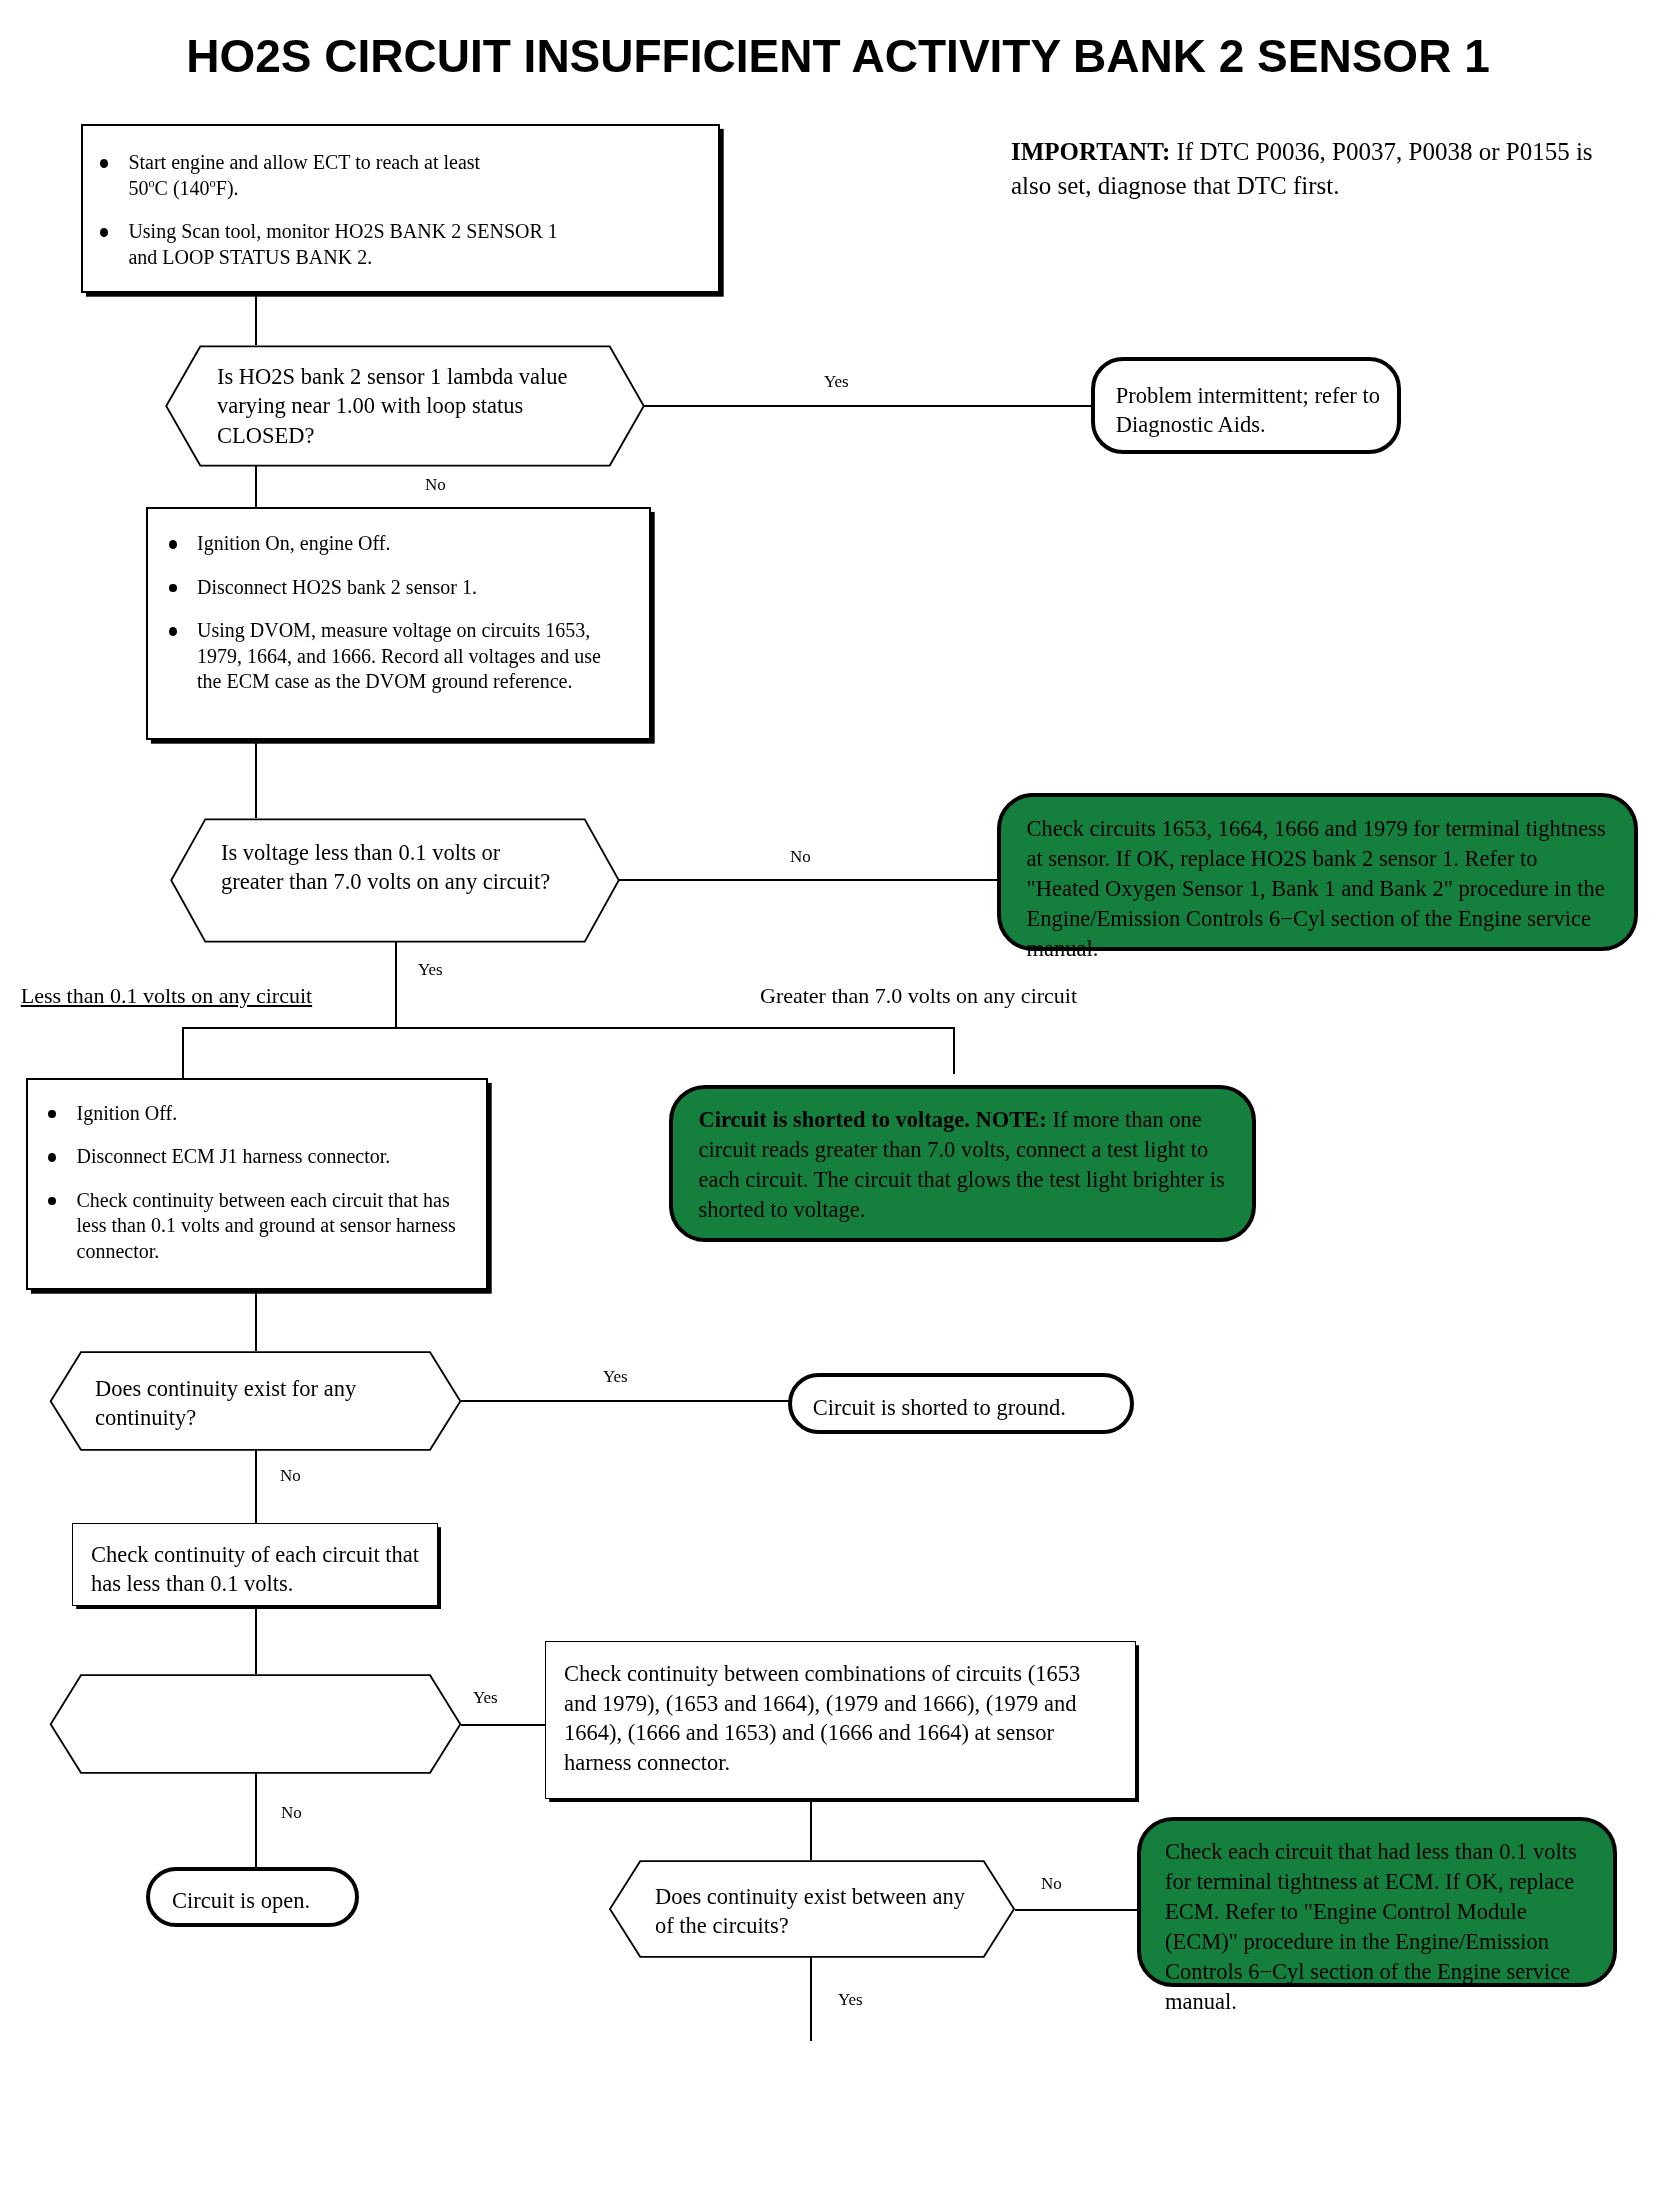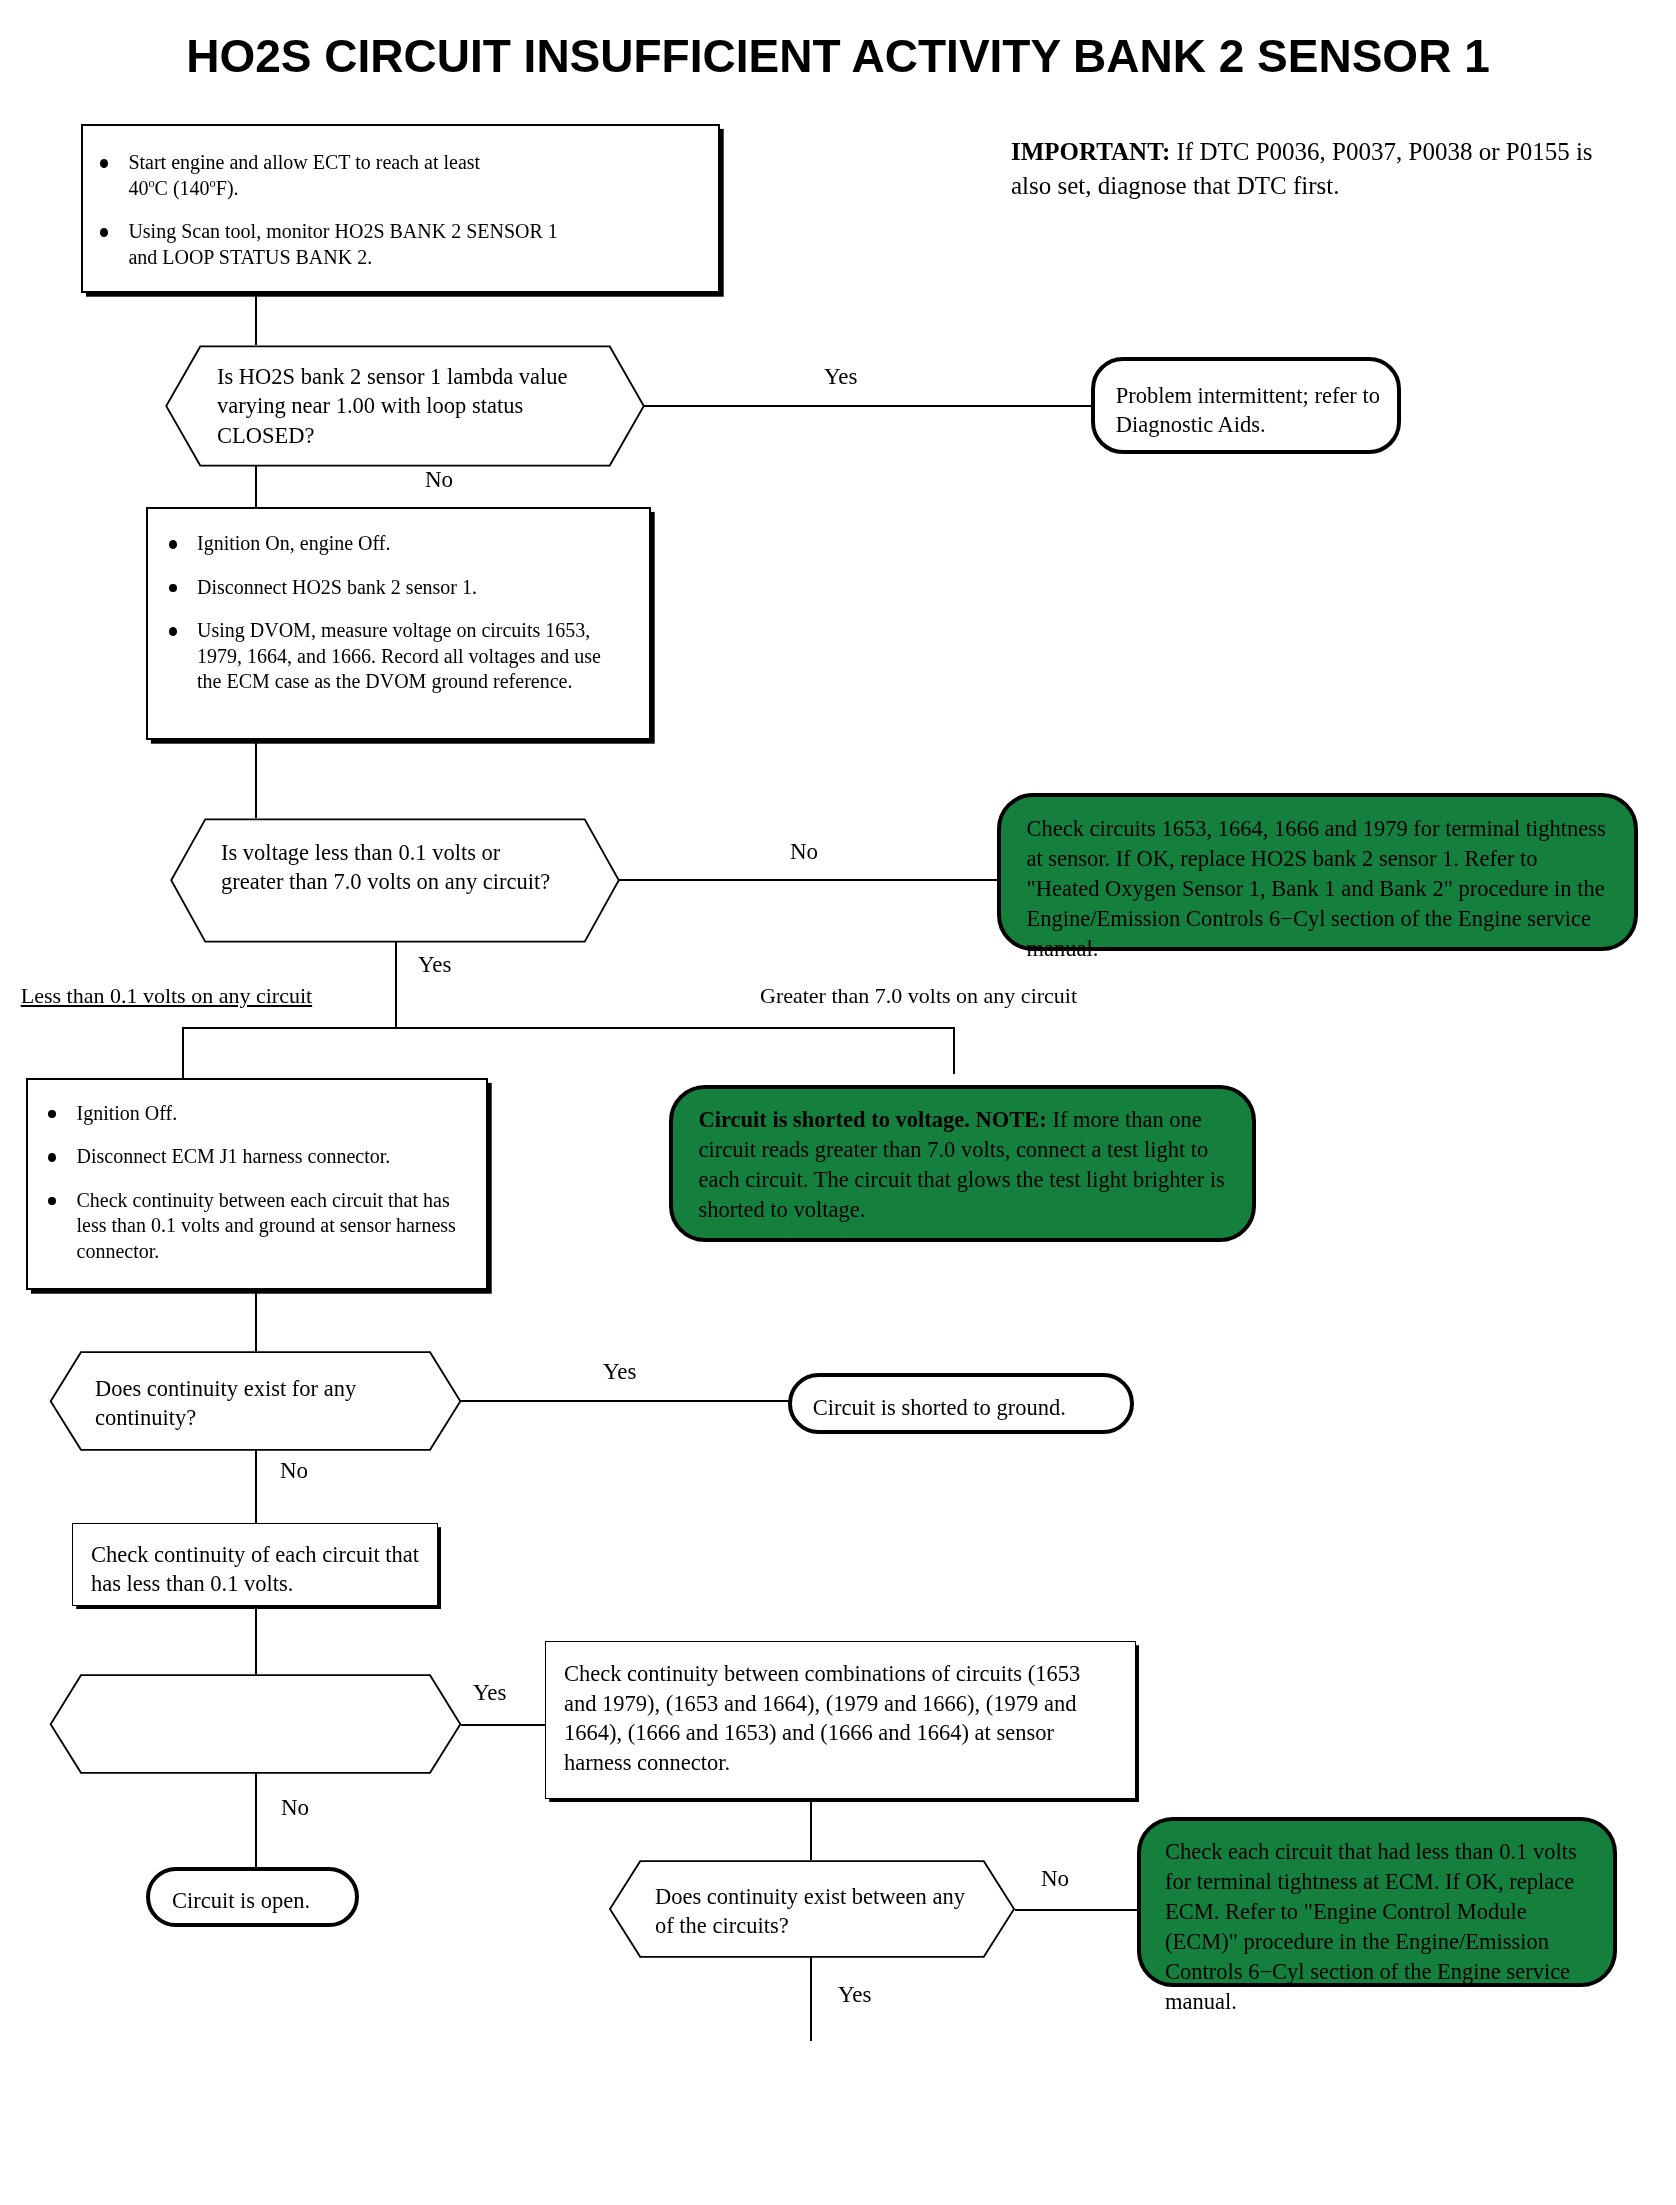--- a/index.html
+++ b/index.html
@@ -107,23 +107,24 @@
   }
 
   
   .vl{position:absolute;background:#000;width:1.8px;}
   .hl{position:absolute;background:#000;height:1.8px;}
   .vlt{position:absolute;background:#000;width:2.4px;}
   .hlt{position:absolute;background:#000;height:2.4px;}
 
   .lbl{
     position:absolute;
-    font-size:23px;
+    font-size:17px;
     line-height:1;
     white-space:nowrap;
+    margin-top:8px;
   }
   .lblsm{
     position:absolute;
     font-size:22px;
     line-height:1;
     white-space:nowrap;
   }
 
   .imp{
     position:absolute;
@@ -147,21 +148,21 @@
   <div class="title">HO2S CIRCUIT INSUFFICIENT ACTIVITY BANK 2 SENSOR 1</div>
 
   <div class="imp" style="left:1011px; top:135px; width:620px;">
     <b class="b">IMPORTANT:</b><span> If DTC P0036, P0037, P0038 or P0155 is also set, diagnose that DTC first.</span>
   </div>
 
   <div class="box" style="left:81px; top:124px; width:639px; height:169px;">
     <ul class="bul" style="margin:24px 0 0 13.4px;">
       <li>
         <span>Start engine and allow ECT to reach at least</span><br>
-        <span>40</span><sup class="deg">o</sup><span>C (140</span><sup class="deg">o</sup><span>F).</span>
+        <span>50</span><sup class="deg">o</sup><span>C (140</span><sup class="deg">o</sup><span>F).</span>
       </li>
       <li>
         <span>Using Scan tool, monitor HO2S BANK 2 SENSOR 1</span><br>
         <span>and LOOP STATUS BANK 2.</span>
       </li>
     </ul>
   </div>
 
   <div class="vl" style="left:255px; top:293px; height:52px;"></div>
 

